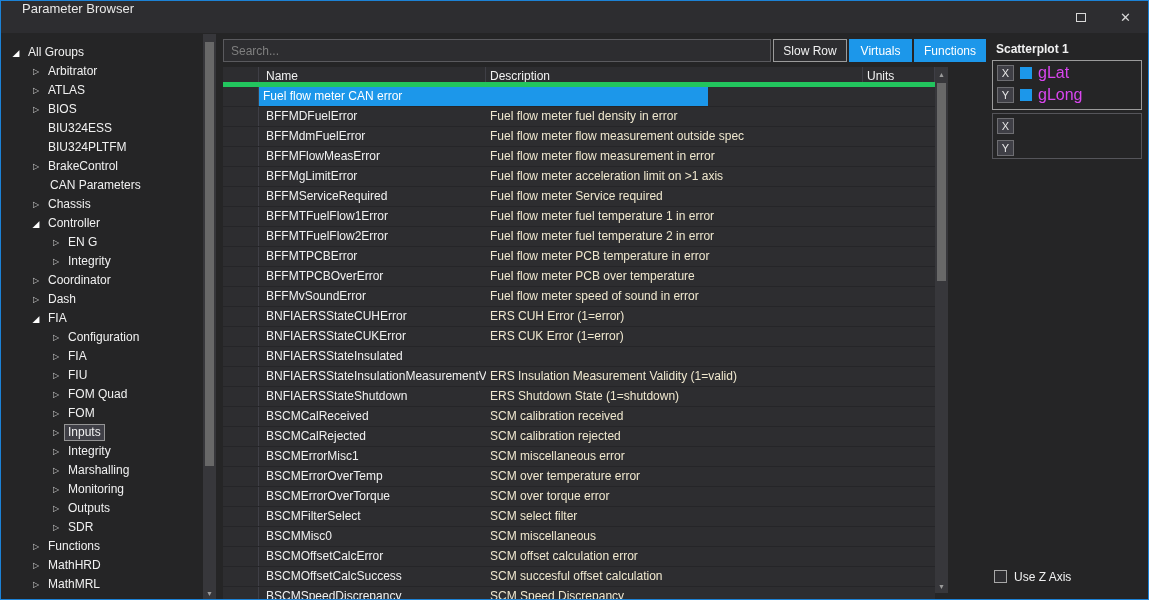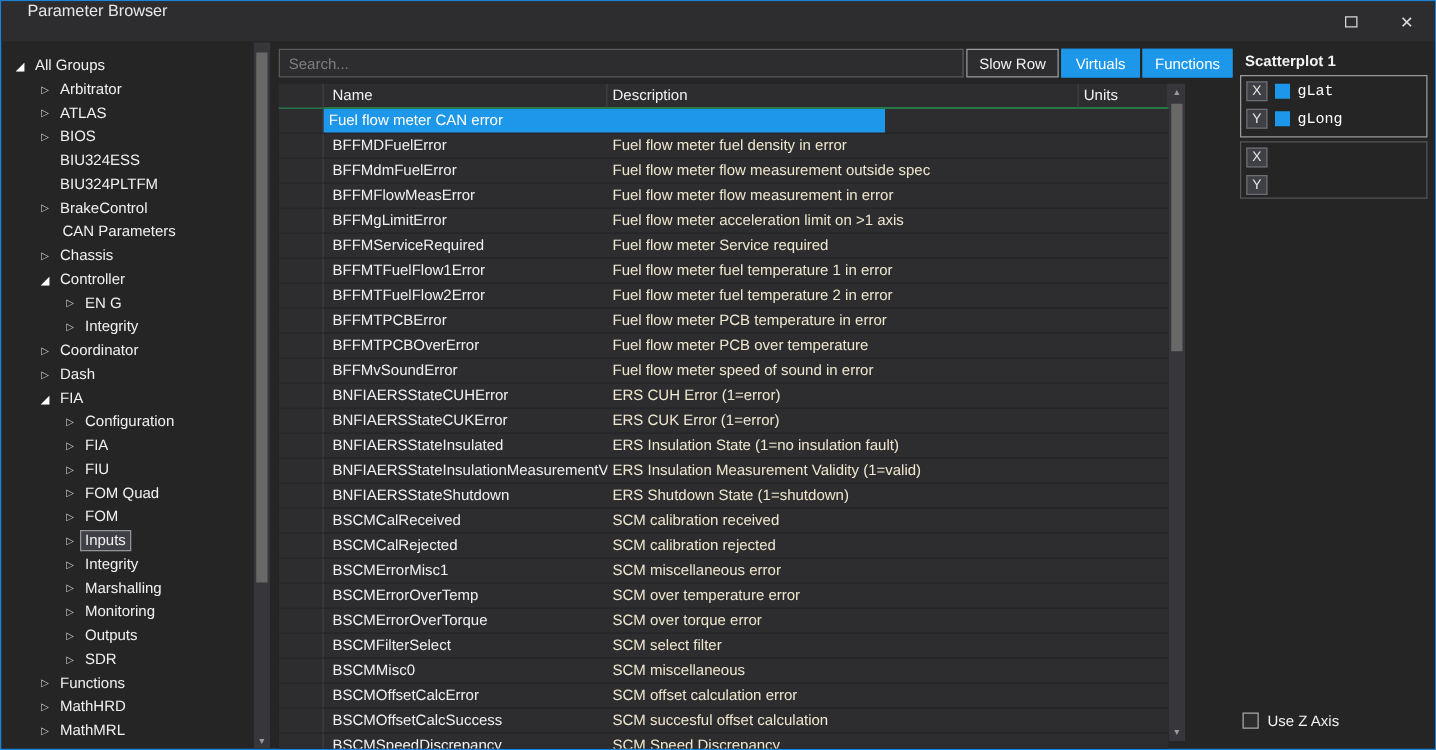--- a/index.html
+++ b/index.html
@@ -36,42 +36,42 @@
   .search::placeholder { color:#7F7F7F; }
   .btn { position:absolute; top:38px; height:23px; font-size:12px; display:flex; align-items:center; justify-content:center; cursor:pointer; }
   .btn-dark { background:#2D2D30; border:1px solid #9B9B9B; color:#F1F1F1; }
   .btn-blue { background:#1C97EA; color:#FFFFFF; border:1px solid #1C97EA; }
   .btn-slow { left:772px; width:74px; }
   .btn-virtuals { left:848px; width:63px; }
   .btn-functions { left:913px; width:72px; }
   .scatter-title { position:absolute; left:995px; top:41px; font-size:12px; color:#F1F1F1;font-weight:bold; }
 
   
-  .thead { position:absolute; left:222px; top:66px; width:712px; height:20px; display:flex; background:#2D2D30; border-bottom:1px solid #22c55e; }
+  .thead { position:absolute; left:222px; top:66px; width:712px; height:20px; display:flex; background:#2D2D30; border-bottom:5px solid #22c55e; }
   .thead .cell { border-right:1px solid #3F3F46; color:#F1F1F1; }
   .cell { font-size:12px; line-height:19px; white-space:nowrap; overflow:hidden; height:100%; }
   .cell.rowhead { width:36px; flex:none; border-right:1px solid #3F3F46; background:#2D2D30; }
   .cell.name  { width:227px; flex:none; padding-left:7px; }
   .cell.desc  { width:377px; flex:none; padding-left:4px; }
   .cell.units { width:72px;  flex:none; padding-left:4px; }
   .tbody { position:absolute; left:222px; top:86px; width:712px; height:512px; overflow:hidden; background:#252526; }
   .trow { display:flex; height:20px; background:#2D2D30; border-bottom:1px solid #252528; cursor:default; }
   .trow .name  { color:#F1F1F1; }
   .trow .desc  { color:#EFE7CE; }
   .trow .units { color:#F1F1F1; }
   .trow.selected .cell:not(.rowhead) { background:#1C97EA; color:#FFFFFF; }
 
   
   .plotbox { position:absolute; left:991px; width:150px; background:#252526; padding:1px 2px; }
   .plotbox-assigned { top:59px;  height:50px; border:1px solid #9B9B9B; }
   .plotbox-empty    { top:112px; height:46px; border:1px solid #55555A; }
   .plotrow { height:22px; display:flex; align-items:center; }
   .axis-badge { width:17px; height:16px; flex:none; background:#3F3F46; border:1px solid #6E6E72; color:#E8E8E8; font-size:11px; display:flex; align-items:center; justify-content:center; margin-left:2px; }
   .swatch { width:12px; height:12px; flex:none; margin-left:6px; }
-  .plabel { margin-left:6px; font-size:12px; color:#ffffff;font-family:Liberation Mono, monospace; }
+  .plabel { margin-left:6px; font-size:16px; color:#d946ef; }
   .zaxis { position:absolute; left:993px; top:569px; display:flex; align-items:flex-start; font-size:12px; color:#F1F1F1; cursor:pointer; }
   .checkbox { width:13px; height:13px; border:1px solid #A8A8A8; background:#2D2D30; margin-right:7px; flex:none; }
 </style>
 </head>
 <body>
 
 <div class="window">
 
   <div class="titlebar">
     <span class="title">Parameter Browser</span>
@@ -294,21 +294,20 @@
       </div>
       <div class="trow">
         <div class="cell rowhead"></div>
         <div class="cell name">BNFIAERSStateCUKError</div>
         <div class="cell desc">ERS CUK Error (1=error)</div>
         <div class="cell units"></div>
       </div>
       <div class="trow">
         <div class="cell rowhead"></div>
         <div class="cell name">BNFIAERSStateInsulated</div>
-        <div class="cell desc">ERS Insulation State (1=no insulation fault)</div>
         <div class="cell units"></div>
       </div>
       <div class="trow">
         <div class="cell rowhead"></div>
         <div class="cell name">BNFIAERSStateInsulationMeasurementVa</div>
         <div class="cell desc">ERS Insulation Measurement Validity (1=valid)</div>
         <div class="cell units"></div>
       </div>
       <div class="trow">
         <div class="cell rowhead"></div>

